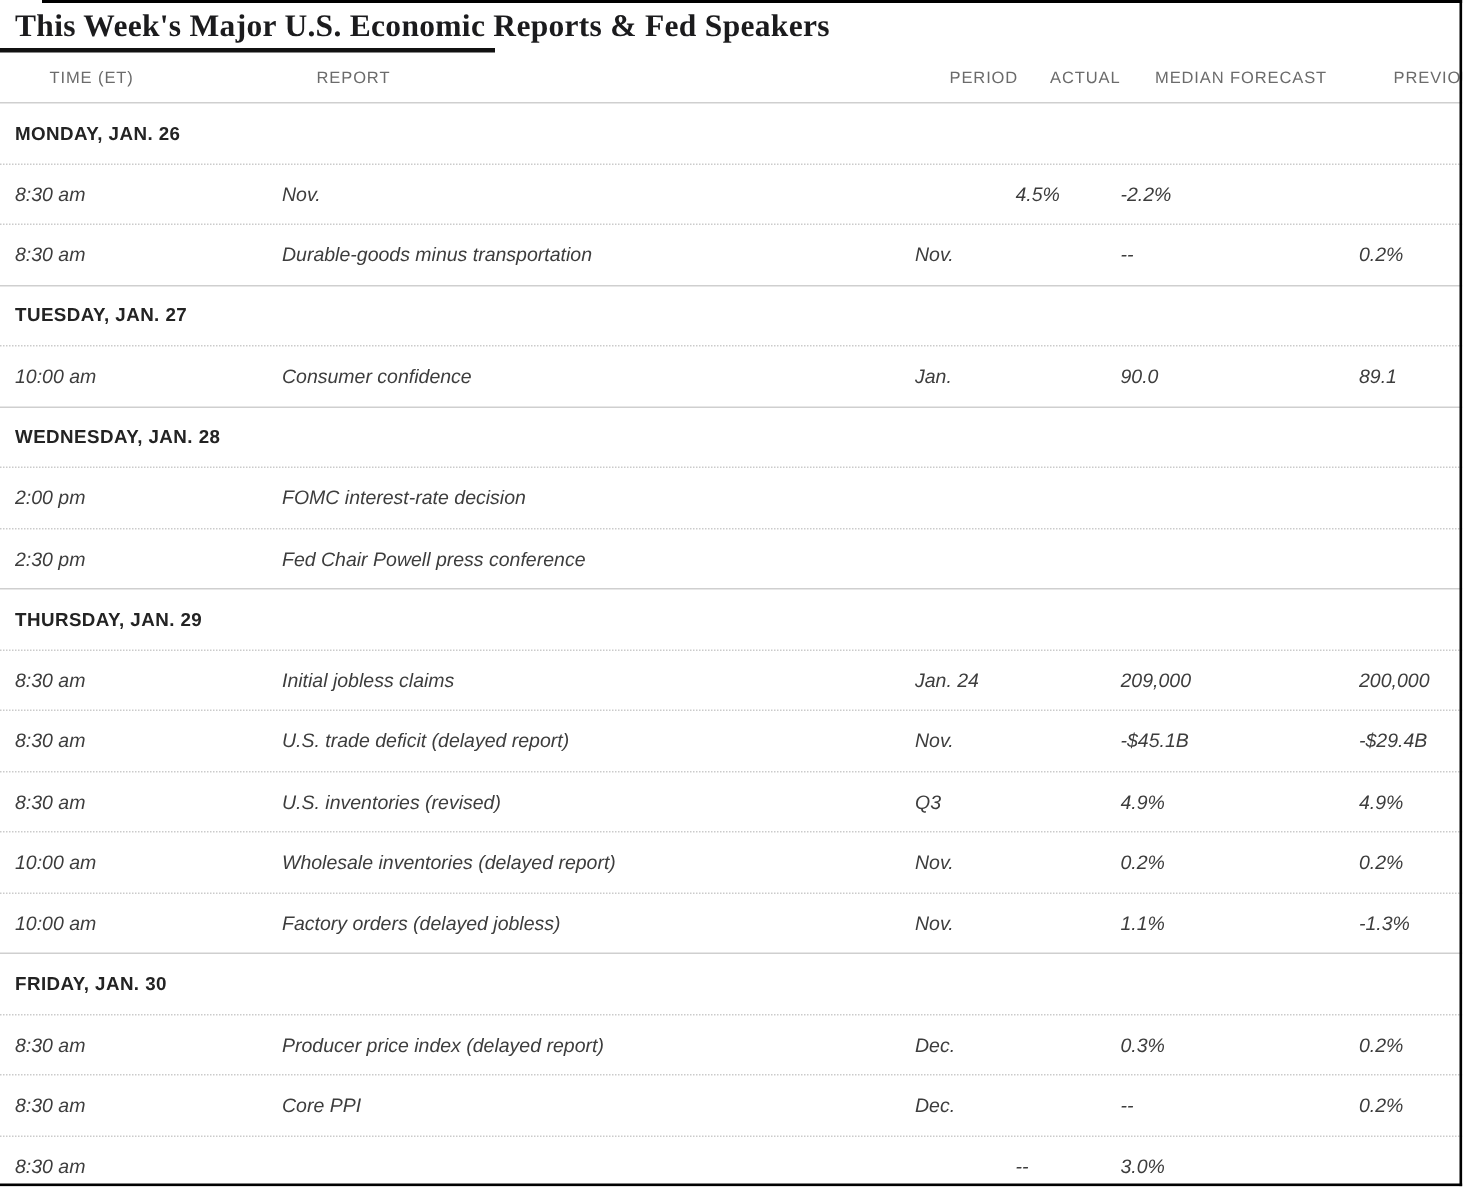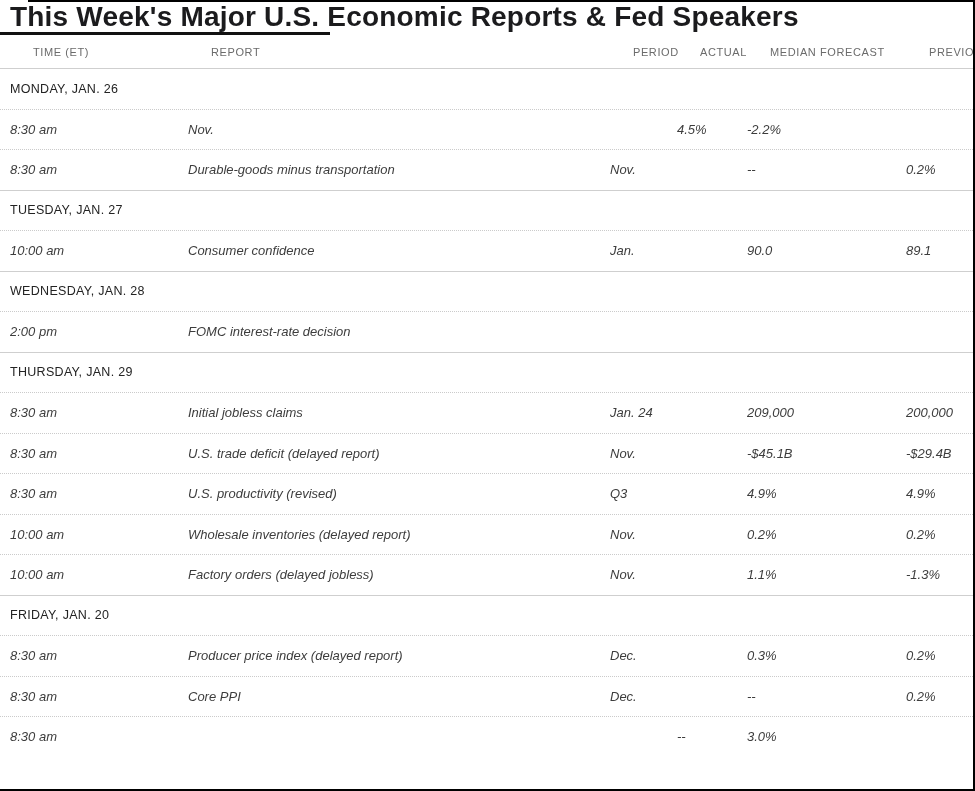--- a/index.html
+++ b/index.html
@@ -10,25 +10,26 @@
     background:#ffffff;
     overflow:hidden;
   }
   
   .edge-top    { position:absolute; top:0; left:28px; right:0; height:2px; background:var(--edge, #000); }
   .edge-right  { position:absolute; top:0; right:0; bottom:0; width:2px; background:var(--edge, #000); }
   .edge-bottom { position:absolute; left:0; right:0; bottom:0; height:2px; background:var(--edge, #000); }
 
   .title {
     margin:5px 0 0 10px;
-    font-size:28px;
+    font-size:21px;
     line-height:24px;
     font-weight:bold;
     letter-spacing:0.2px;
     color:var(--title-text, #1b1b1d);
+    font-family:Liberation Serif, serif;
   }
   .title-rule {
     margin-top:3px;
     width:330px; height:3px;
     background:var(--title-rule, #111);
   }
 
   .grid-cols {
     display:grid;
     grid-template-columns:178px 422px 67px 70px 159px auto;
@@ -52,21 +53,21 @@
   }
   .row.data {
     border-top:1px dotted var(--row-line, #cbcbcb);
     font-size:13px;
     color:var(--cell-text, #3d3d3d);
     font-style:italic;
   }
   .row.section {
     border-top:1px solid var(--section-line, #cfcfcf);
     font-size:12.5px;
-    font-weight:normal;
+    font-weight:bold;
     letter-spacing:0.3px;
     color:var(--section-text, #232323);
   }
   .row.section .day { grid-column:1 / -1; }
   .cell { white-space:nowrap; overflow:hidden; }
 </style>
 </head>
 <body>
 
 <div class="page">
@@ -120,20 +121,28 @@
         <div class="day cell">WEDNESDAY, JAN. 28</div>
       </div>
       <div class="grid-cols row data">
         <div class="cell">2:00 pm</div>
         <div class="cell">FOMC interest-rate decision</div>
         <div class="cell"></div>
         <div class="cell"></div>
         <div class="cell"></div>
         <div class="cell"></div>
       </div>
+      <div class="grid-cols row data">
+        <div class="cell">2:30 pm</div>
+        <div class="cell">Fed Chair Powell press conference</div>
+        <div class="cell"></div>
+        <div class="cell"></div>
+        <div class="cell"></div>
+        <div class="cell"></div>
+      </div>
       <div class="grid-cols row section">
         <div class="day cell">THURSDAY, JAN. 29</div>
       </div>
       <div class="grid-cols row data">
         <div class="cell">8:30 am</div>
         <div class="cell">Initial jobless claims</div>
         <div class="cell">Jan. 24</div>
         <div class="cell"></div>
         <div class="cell">209,000</div>
         <div class="cell">200,000</div>
@@ -141,21 +150,21 @@
       <div class="grid-cols row data">
         <div class="cell">8:30 am</div>
         <div class="cell">U.S. trade deficit (delayed report)</div>
         <div class="cell">Nov.</div>
         <div class="cell"></div>
         <div class="cell">-$45.1B</div>
         <div class="cell">-$29.4B</div>
       </div>
       <div class="grid-cols row data">
         <div class="cell">8:30 am</div>
-        <div class="cell">U.S. productivity (revised)</div>
+        <div class="cell">U.S. inventories (revised)</div>
         <div class="cell">Q3</div>
         <div class="cell"></div>
         <div class="cell">4.9%</div>
         <div class="cell">4.9%</div>
       </div>
       <div class="grid-cols row data">
         <div class="cell">10:00 am</div>
         <div class="cell">Wholesale inventories (delayed report)</div>
         <div class="cell">Nov.</div>
         <div class="cell"></div>
@@ -164,21 +173,21 @@
       </div>
       <div class="grid-cols row data">
         <div class="cell">10:00 am</div>
         <div class="cell">Factory orders (delayed jobless)</div>
         <div class="cell">Nov.</div>
         <div class="cell"></div>
         <div class="cell">1.1%</div>
         <div class="cell">-1.3%</div>
       </div>
       <div class="grid-cols row section">
-        <div class="day cell">FRIDAY, JAN. 20</div>
+        <div class="day cell">FRIDAY, JAN. 30</div>
       </div>
       <div class="grid-cols row data">
         <div class="cell">8:30 am</div>
         <div class="cell">Producer price index (delayed report)</div>
         <div class="cell">Dec.</div>
         <div class="cell"></div>
         <div class="cell">0.3%</div>
         <div class="cell">0.2%</div>
       </div>
       <div class="grid-cols row data">

